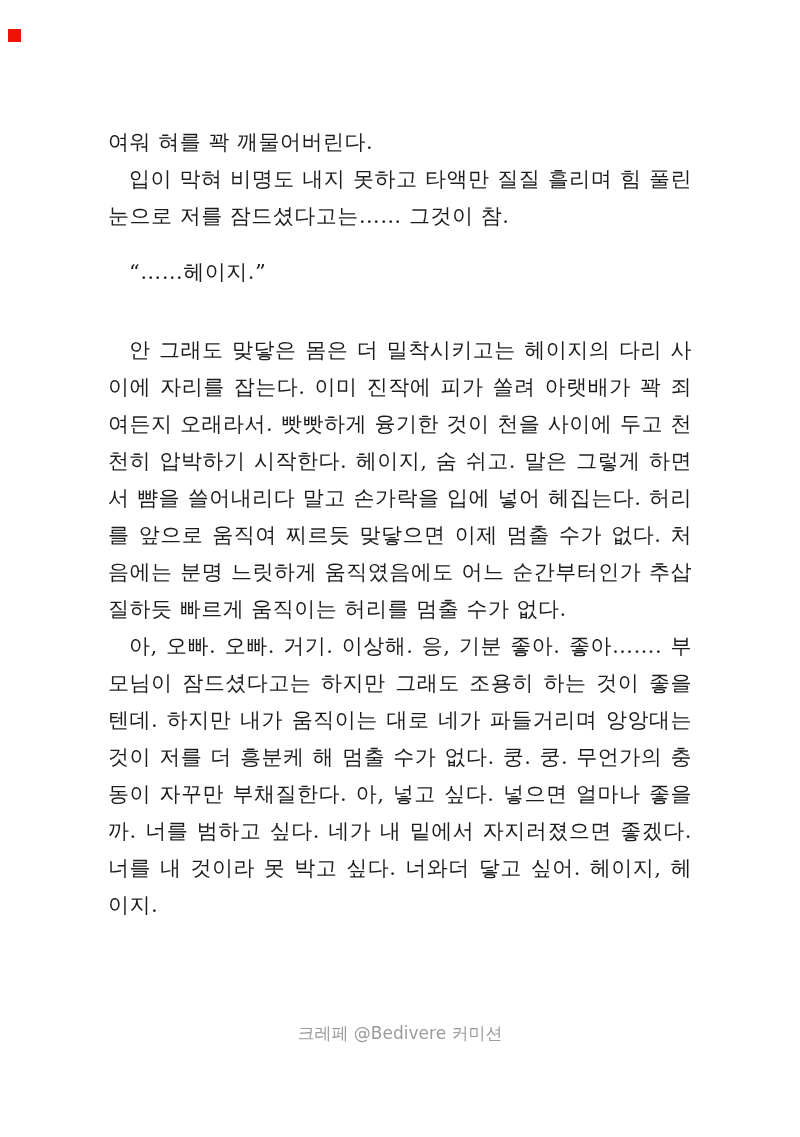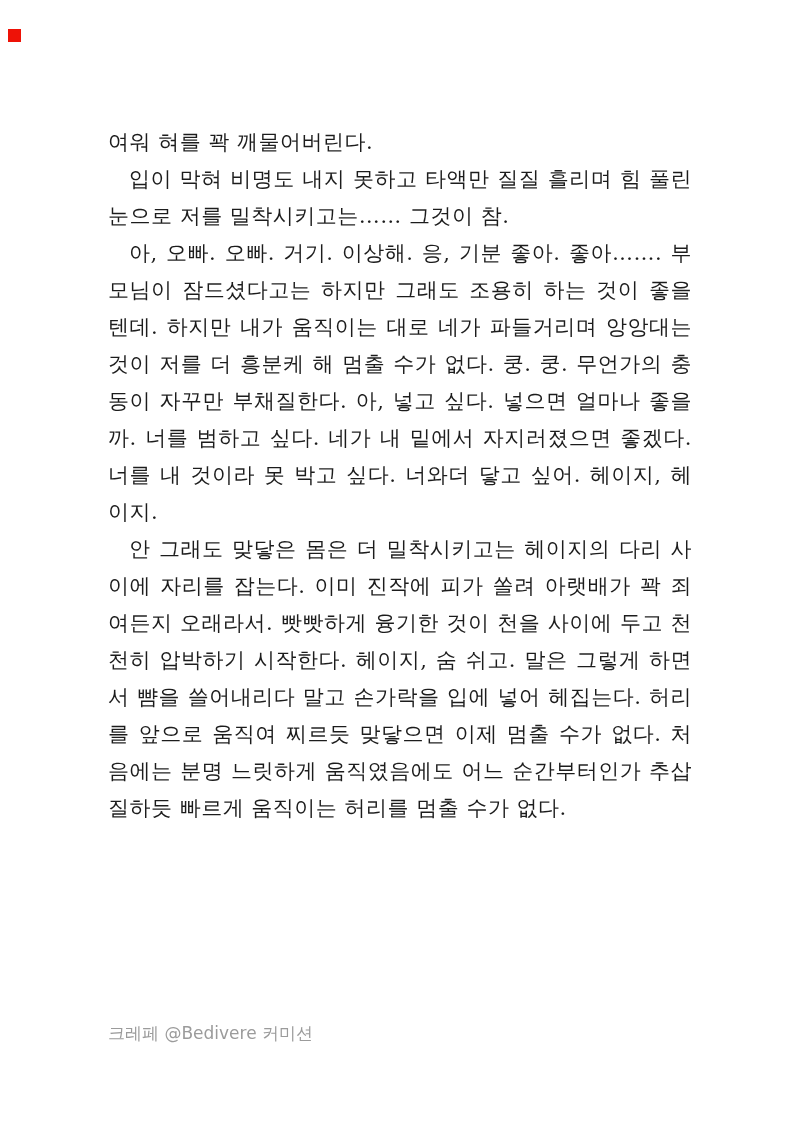--- a/index.html
+++ b/index.html
@@ -41,32 +41,33 @@
   }
   .body-col p.dialogue {
     margin: 19px 0 41px 0;
     text-align: left;
   }
   .footer {
     position: absolute;
     top: 1021px;
     left: 108px;
     width: 584px;
-    text-align: left;
+    text-align: center;
     font-family: "DejaVu Sans", "Liberation Sans", sans-serif;
     font-size: 17px;
     line-height: 24px;
     color: #9b9b9b;
   }
 </style>
 </head>
 <body>
 
 <div class="page">
   <div class="red-marker" style="background: rgb(238, 18, 7);"></div>
   <div class="body-col" style="color: rgb(28, 28, 28);">
       <p class="body">여워 혀를 꽉 깨물어버린다.</p>
-      <p class="body indent">입이 막혀 비명도 내지 못하고 타액만 질질 흘리며 힘 풀린 눈으로 저를 밀착시키고는…… 그것이 참.</p>
+      <p class="body indent">입이 막혀 비명도 내지 못하고 타액만 질질 흘리며 힘 풀린 눈으로 저를 잠드셨다고는…… 그것이 참.</p>
+      <p class="dialogue indent">“……헤이지.”</p>
+      <p class="body indent">안 그래도 맞닿은 몸은 더 밀착시키고는 헤이지의 다리 사이에 자리를 잡는다. 이미 진작에 피가 쏠려 아랫배가 꽉 죄여든지 오래라서. 빳빳하게 융기한 것이 천을 사이에 두고 천천히 압박하기 시작한다. 헤이지, 숨 쉬고. 말은 그렇게 하면서 뺨을 쓸어내리다 말고 손가락을 입에 넣어 헤집는다. 허리를 앞으로 움직여 찌르듯 맞닿으면 이제 멈출 수가 없다. 처음에는 분명 느릿하게 움직였음에도 어느 순간부터인가 추삽질하듯 빠르게 움직이는 허리를 멈출 수가 없다.</p>
       <p class="body indent">아, 오빠. 오빠. 거기. 이상해. 응, 기분 좋아. 좋아……. 부모님이 잠드셨다고는 하지만 그래도 조용히 하는 것이 좋을 텐데. 하지만 내가 움직이는 대로 네가 파들거리며 앙앙대는 것이 저를 더 흥분케 해 멈출 수가 없다. 쿵. 쿵. 무언가의 충동이 자꾸만 부채질한다. 아, 넣고 싶다. 넣으면 얼마나 좋을까. 너를 범하고 싶다. 네가 내 밑에서 자지러졌으면 좋겠다. 너를 내 것이라 못 박고 싶다. 너와더 닿고 싶어. 헤이지, 헤이지.</p>
-      <p class="body indent">안 그래도 맞닿은 몸은 더 밀착시키고는 헤이지의 다리 사이에 자리를 잡는다. 이미 진작에 피가 쏠려 아랫배가 꽉 죄여든지 오래라서. 빳빳하게 융기한 것이 천을 사이에 두고 천천히 압박하기 시작한다. 헤이지, 숨 쉬고. 말은 그렇게 하면서 뺨을 쓸어내리다 말고 손가락을 입에 넣어 헤집는다. 허리를 앞으로 움직여 찌르듯 맞닿으면 이제 멈출 수가 없다. 처음에는 분명 느릿하게 움직였음에도 어느 순간부터인가 추삽질하듯 빠르게 움직이는 허리를 멈출 수가 없다.</p>
     </div>
   <div class="footer" style="color: rgb(155, 155, 155);">크레페 @Bedivere 커미션</div>
 </div>
 
 </body></html>

